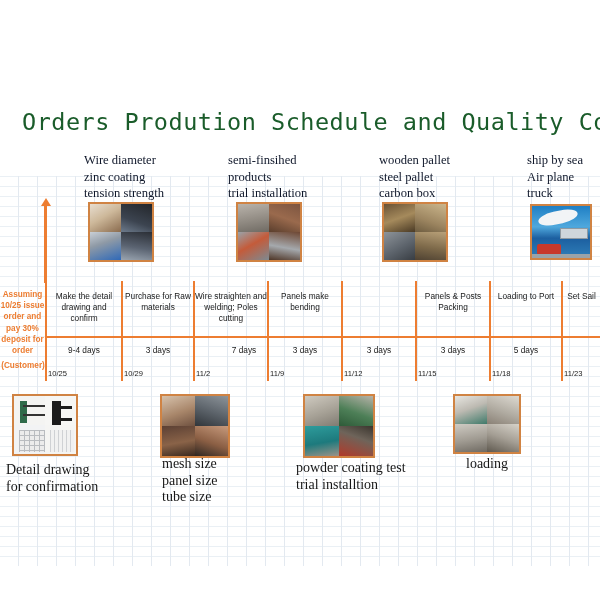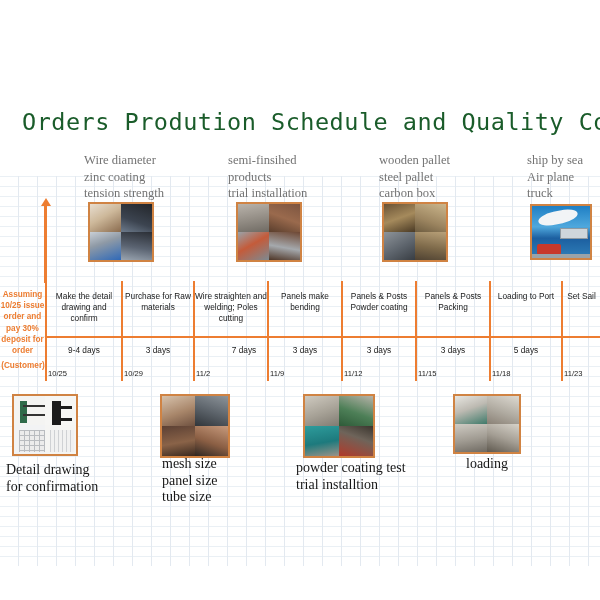--- a/index.html
+++ b/index.html
@@ -26,21 +26,21 @@
   .title{
     position:absolute;left:22px;top:108px;
     font-family:"DejaVu Sans Mono","Liberation Mono",monospace;
     font-size:23.5px;letter-spacing:.5px;
     color:#1a5c2a;font-weight:400;white-space:nowrap;
   }
 
   
   .cap{
     position:absolute;font-family:"Liberation Serif",serif;
-    font-size:12.6px;line-height:16.5px;color:#737373;white-space:nowrap;
+    font-size:12.6px;line-height:16.5px;color:#0f172a;white-space:nowrap;
   }
 
   
   .photo{
     position:absolute;border:2px solid #d08343;box-sizing:border-box;
     overflow:hidden;background:#cfcfcf;
   }
   .q{position:absolute;width:50%;height:50%;background-size:cover;}
   .q1{left:0;top:0;} .q2{left:50%;top:0;} .q3{left:0;top:50%;} .q4{left:50%;top:50%;}
 
@@ -165,21 +165,20 @@
     <div class="vline" style="left:267px;"></div>
     <div class="vline" style="left:341px;"></div>
     <div class="vline" style="left:415px;"></div>
     <div class="vline" style="left:489px;"></div>
     <div class="vline" style="left:561px;"></div>
 
     <div class="task" style="left:47px;width:74px;">Make the detail drawing and confirm</div>
     <div class="task" style="left:123px;width:70px;">Purchase for Raw materials</div>
     <div class="task" style="left:195px;width:72px;">Wire straighten and welding; Poles cutting</div>
     <div class="task" style="left:269px;width:72px;">Panels make bending</div>
-    <div class="task" style="left:343px;width:72px;">Panels &amp; Posts Powder coating</div>
     <div class="task" style="left:417px;width:72px;">Panels &amp; Posts Packing</div>
     <div class="task" style="left:491px;width:70px;">Loading to Port</div>
     <div class="task" style="left:563px;width:37px;">Set Sail</div>
 
     <div class="dur" style="left:47px;width:74px;">9-4 days</div>
     <div class="dur" style="left:123px;width:70px;">3 days</div>
     <div class="dur" style="left:208px;width:72px;">7 days</div>
     <div class="dur" style="left:269px;width:72px;">3 days</div>
     <div class="dur" style="left:343px;width:72px;">3 days</div>
     <div class="dur" style="left:417px;width:72px;">3 days</div>

